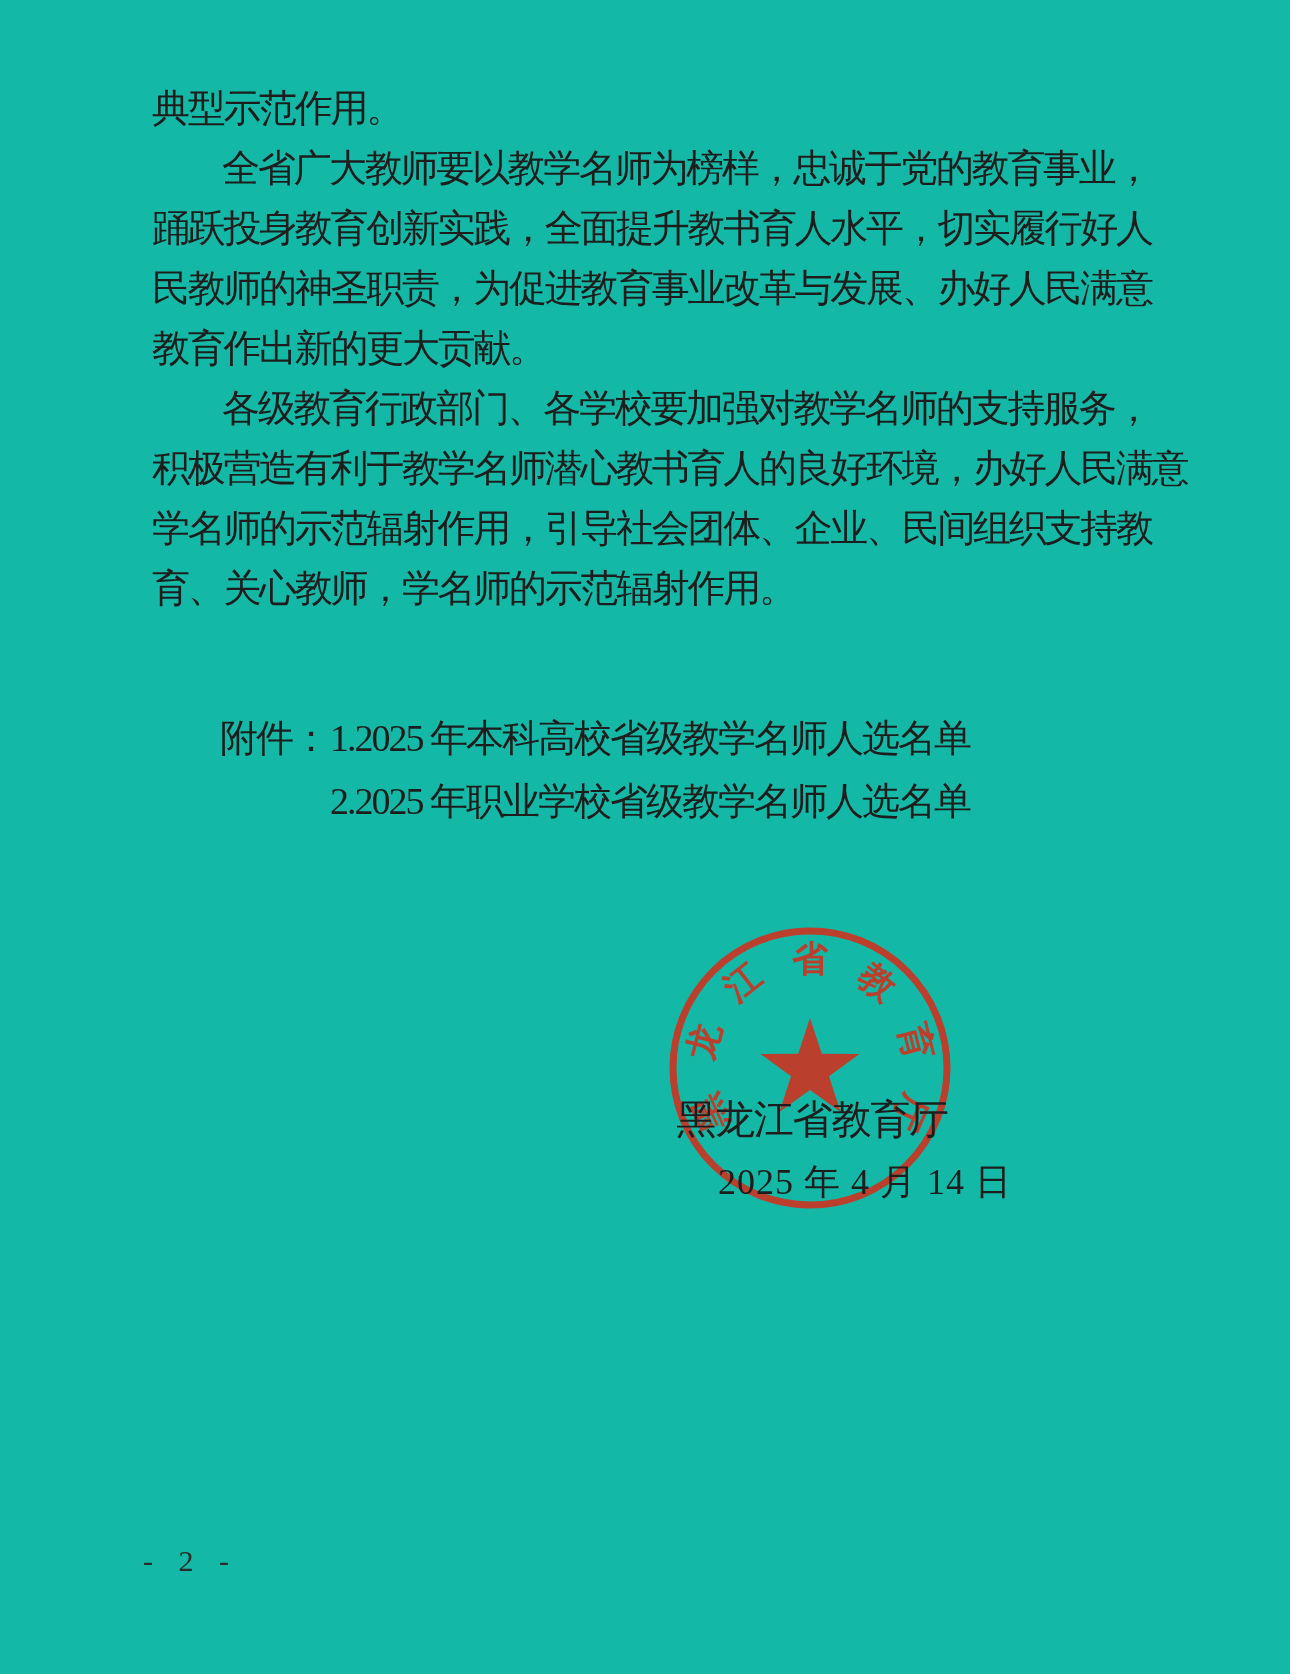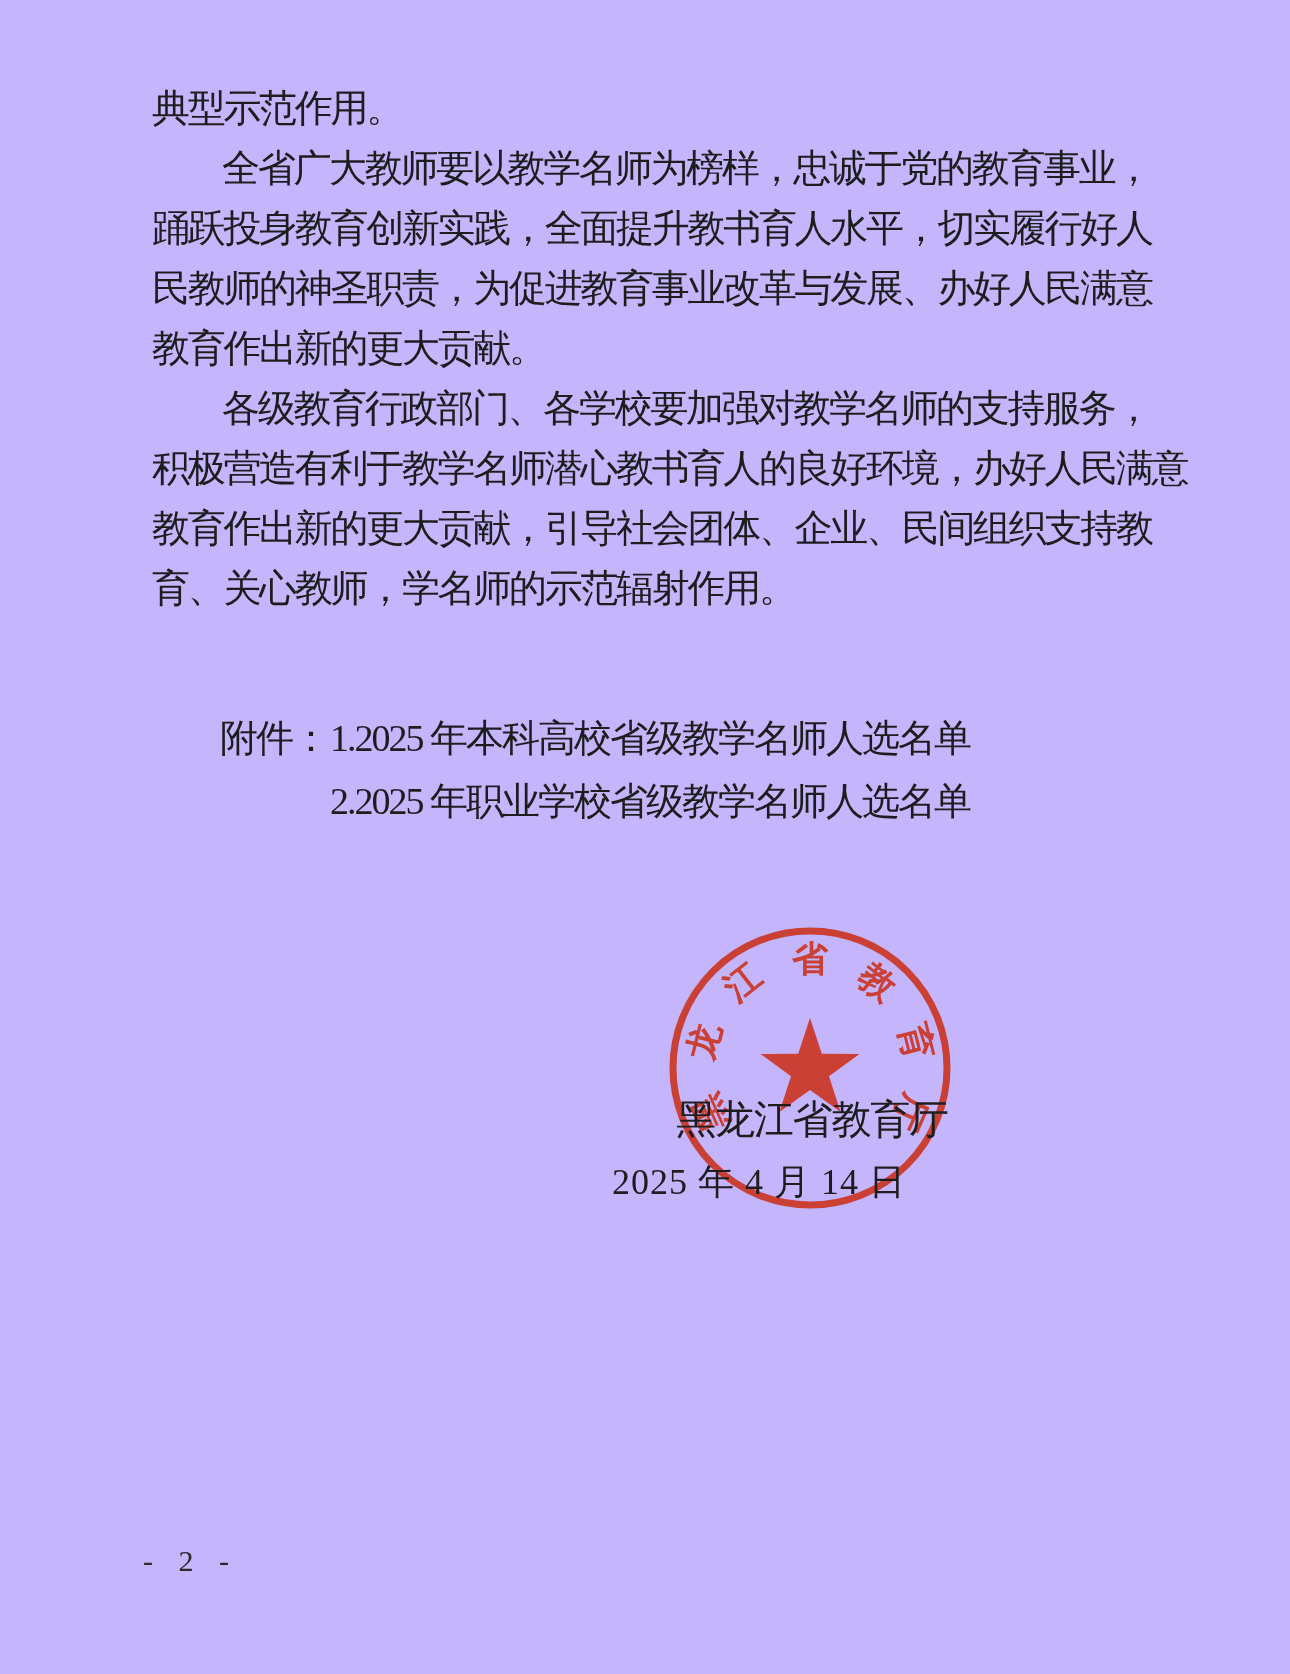--- a/index.html
+++ b/index.html
@@ -4,21 +4,21 @@
 <style>
   html, body {
     margin: 0;
     padding: 0;
     background: #ffffff;
   }
   .page {
     position: relative;
     width: 1290px;
     height: 1674px;
-    background: #c4b5fd;
+    background: #14b8a6;
     overflow: hidden;
     font-family: "Liberation Serif", "DejaVu Serif", serif;
     color: #1d1d1d;
   }
 
   
   .body-text {
     position: absolute;
     left: 152px;
     top: 78px;
@@ -88,21 +88,21 @@
     z-index: 2;
     white-space: nowrap;
   }
   .signature-date {
     position: absolute;
     left: 612px;
     top: 1159px;
     width: 400px;
     height: 46px;
     line-height: 46px;
-    text-align: left;
+    text-align: right;
     font-size: 36px;
     letter-spacing: 1px;
     z-index: 2;
     white-space: nowrap;
   }
 
   
   .page-number {
     position: absolute;
     left: 143px;
@@ -119,21 +119,21 @@
 <div class="page">
 
   <div class="body-text">
     <div class="body-line">典型示范作用。</div>
     <div class="body-line indent">全省广大教师要以教学名师为榜样，忠诚于党的教育事业，</div>
     <div class="body-line">踊跃投身教育创新实践，全面提升教书育人水平，切实履行好人</div>
     <div class="body-line">民教师的神圣职责，为促进教育事业改革与发展、办好人民满意</div>
     <div class="body-line">教育作出新的更大贡献。</div>
     <div class="body-line indent">各级教育行政部门、各学校要加强对教学名师的支持服务，</div>
     <div class="body-line">积极营造有利于教学名师潜心教书育人的良好环境，办好人民满意</div>
-    <div class="body-line">教育作出新的更大贡献，引导社会团体、企业、民间组织支持教</div>
+    <div class="body-line">学名师的示范辐射作用，引导社会团体、企业、民间组织支持教</div>
     <div class="body-line">育、关心教师，学名师的示范辐射作用。</div>
   </div>
 
   <div class="attachments">
     <div class="attachment-row">
       <span class="attachment-label">附件：</span><span>1.2025 年本科高校省级教学名师人选名单</span>
     </div>
     <div class="attachment-row cont">2.2025 年职业学校省级教学名师人选名单</div>
   </div>
 

